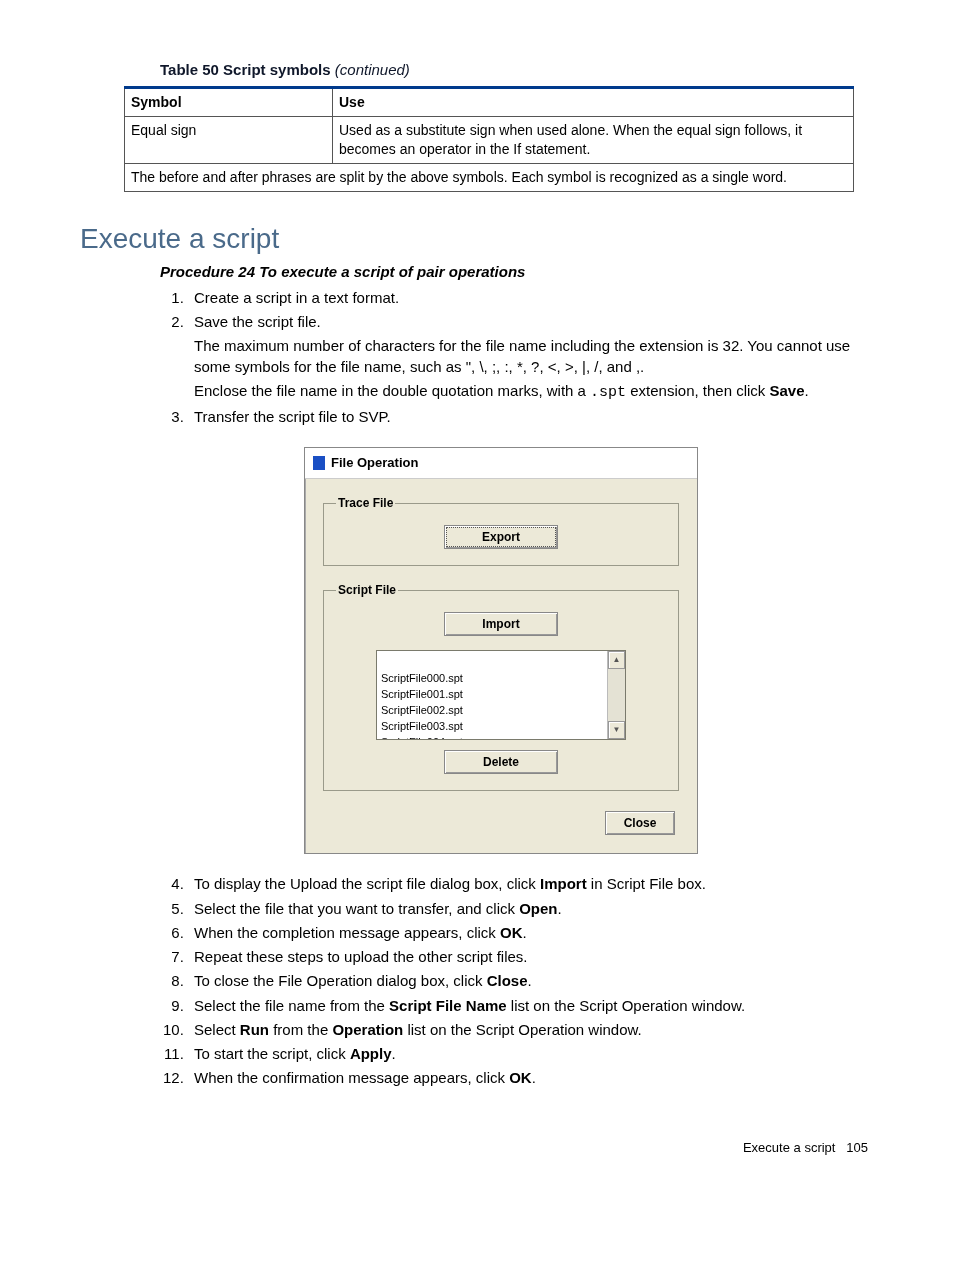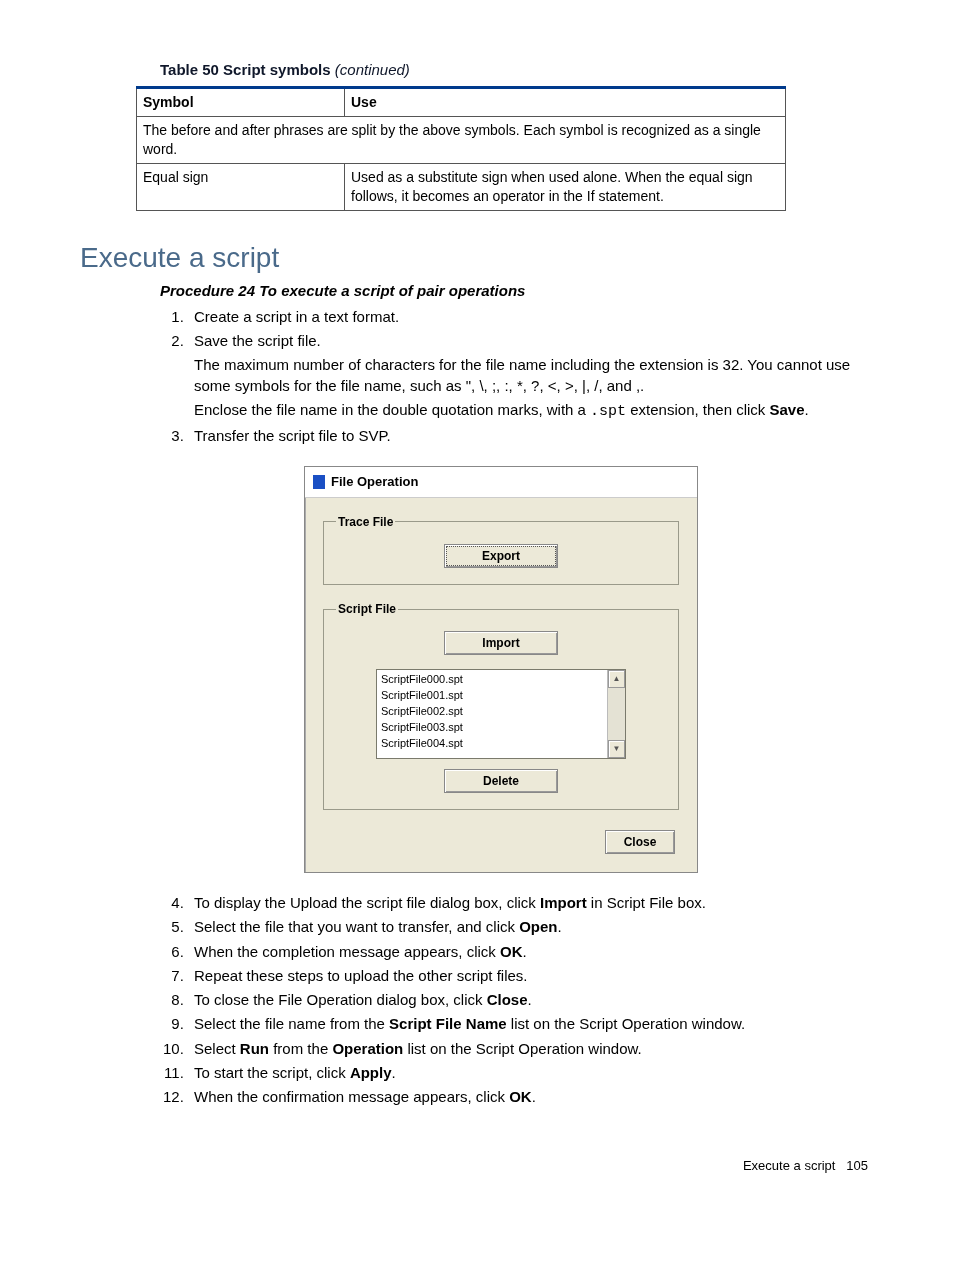--- a/index.html
+++ b/index.html
@@ -19,22 +19,22 @@
     font-size: 15px;
     margin-left: 80px;
     margin-bottom: 6px;
   }
   .table-caption .cont {
     font-style: italic;
     font-weight: normal;
   }
   table.symbols {
     border-collapse: collapse;
-    width: 650px;
-    margin-left: 56px;
+    width: 730px;
+    margin-left: 44px;
     font-size: 14px;
   }
   table.symbols th, table.symbols td {
     border: 1px solid #555;
     padding: 4px 6px;
     text-align: left;
     vertical-align: top;
   }
   table.symbols thead tr {
     border-top: 3px solid #003a8c;
@@ -134,21 +134,21 @@
     border: 1px solid #7a7a6c;
     background: #fff;
     width: 248px;
     height: 88px;
     margin: 14px auto 10px auto;
     display: flex;
     font-size: 11px;
   }
   .listbox {
     flex: 1;
-    padding: 2px 4px;
+    padding: 20px 4px;
     overflow: hidden;
   }
   .listbox div { line-height: 1.45; white-space: nowrap; }
   .scrollbar {
     width: 17px;
     background: #e4e2d4;
     border-left: 1px solid #bbb;
     display: flex;
     flex-direction: column;
     justify-content: space-between;
@@ -190,25 +190,25 @@
 
 <table class="symbols">
   <thead>
     <tr>
       <th style="width:195px">Symbol</th>
       <th>Use</th>
     </tr>
   </thead>
   <tbody>
     <tr>
-      <td colspan="2" class="footer-cell">The before and after phrases are split by the above symbols. Each symbol is recognized as a single word.</td>
+      <td>Equal sign</td>
+      <td>Used as a substitute sign when used alone. When the equal sign follows, it becomes an operator in the If statement.</td>
     </tr>
     <tr>
-      <td>Equal sign</td>
-      <td>Used as a substitute sign when used alone. When the equal sign follows, it becomes an operator in the If statement.</td>
+      <td colspan="2" class="footer-cell">The before and after phrases are split by the above symbols. Each symbol is recognized as a single word.</td>
     </tr>
   </tbody>
 </table>
 
 <h1 class="section">Execute a script</h1>
 
 <div class="procedure-title">Procedure 24 To execute a script of pair operations</div>
 
 <ol class="steps">
   <li><span>Create a script in a text format.</span></li>

